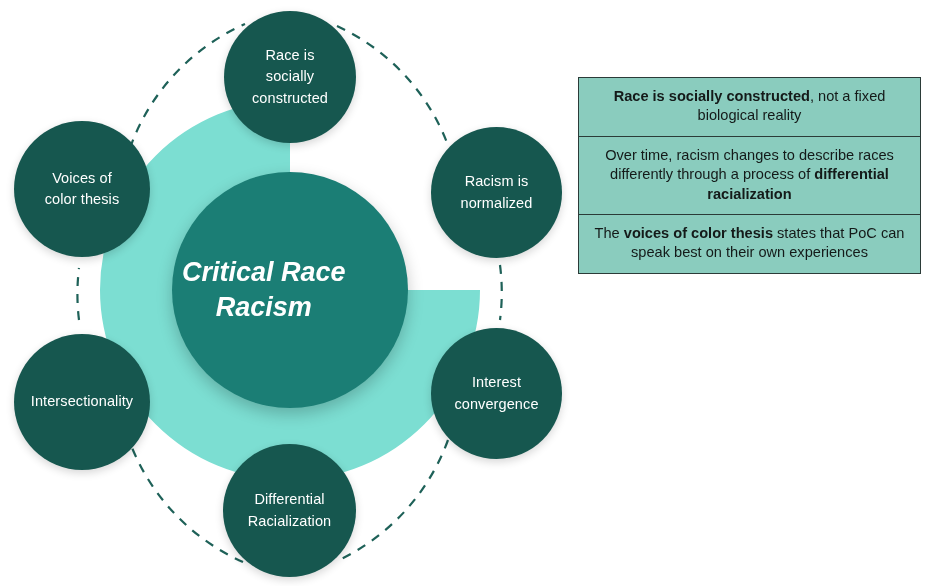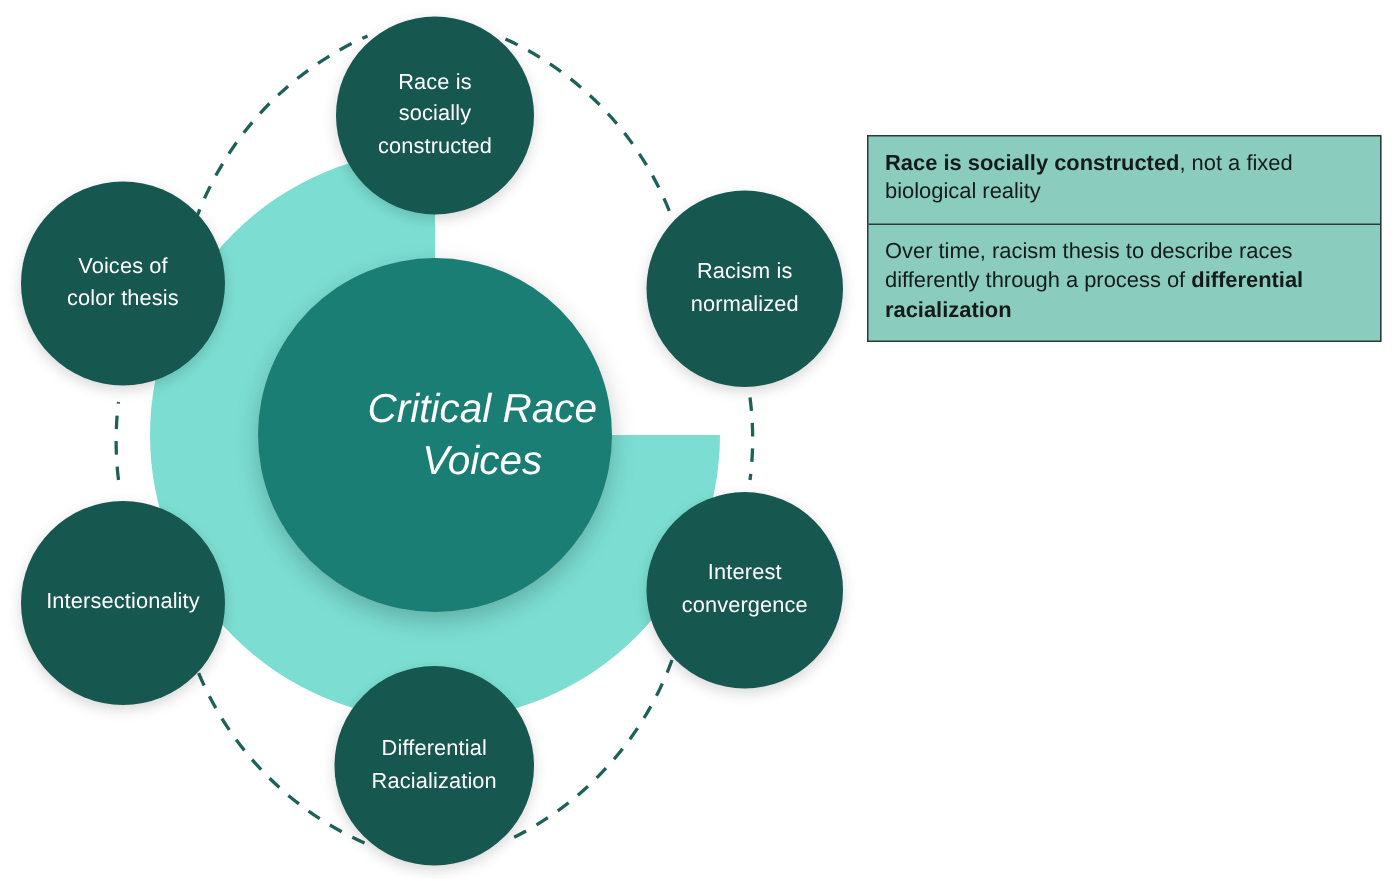--- a/index.html
+++ b/index.html
@@ -54,49 +54,50 @@
     box-shadow: 0 3px 9px rgba(0,0,0,0.16);
   }
 
   .node-center {
     position: absolute;
     border-radius: 50%;
     background: #1B7E75;
     color: #ffffff;
     display: flex;
     align-items: center;
-    justify-content: flex-end;
+    justify-content: flex-start;
     text-align: center;
     font-style: italic;
-    font-weight: normal;
+    font-weight: bold;
     font-size: 27px;
     line-height: 1.3;
     box-sizing: border-box;
     padding: 10px;
     box-shadow: 0 6px 16px rgba(0,0,0,0.22);
   }
 
   
   #node-race          { left: 224px; top:  11px; width: 132px; height: 132px; }
   #node-racism        { left: 431px; top: 127px; width: 131px; height: 131px; }
   #node-interest      { left: 431px; top: 328px; width: 131px; height: 131px; }
   #node-differential  { left: 223px; top: 444px; width: 133px; height: 133px; }
   #node-intersect     { left:  14px; top: 334px; width: 136px; height: 136px; }
   #node-voices        { left:  14px; top: 121px; width: 136px; height: 136px; }
   #node-center        { left: 172px; top: 172px; width: 236px; height: 236px; }
 
   
   #table {
     position: absolute;
     left: 578px;
-    top: 90px;
+    top: 77px;
     width: 343px;
     border: 1px solid #2b3b38;
     box-sizing: border-box;
     background: #8ACCBE;
+    text-align: center;
   }
   .trow {
     border-bottom: 1px solid #2b3b38;
     padding: 9px 11px 10px 11px;
     box-sizing: border-box;
     font-size: 14.6px;
     line-height: 1.33;
     color: #141a19;
   }
   .trow:last-child { border-bottom: none; }
@@ -147,24 +148,25 @@
         <span style="display: inline-block; max-width: 120px;">Intersectionality</span>
       </div>
 
     <div class="node" id="node-voices">
         <span style="display: inline-block; max-width: 86px;">Voices of color thesis</span>
       </div>
 
     <div class="node-center" id="node-center">
       <span>
           <div>Critical Race</div>
-          <div>Voices</div>
+          <div>Racism</div>
         </span>
     </div>
 
   </div>
 
   <div id="table">
       <div class="trow"><b>Race is socially constructed</b><span>, not a fixed biological reality</span></div>
-      <div class="trow"><span>Over time, racism thesis to describe races differently through a process of </span><b>differential racialization</b></div>
+      <div class="trow"><span>Over time, racism changes to describe races differently through a process of </span><b>differential racialization</b></div>
+      <div class="trow"><span>The </span><b>voices of color thesis</b><span> states that PoC can speak best on their own experiences</span></div>
     </div>
 
 </div>
 
 </body></html>

